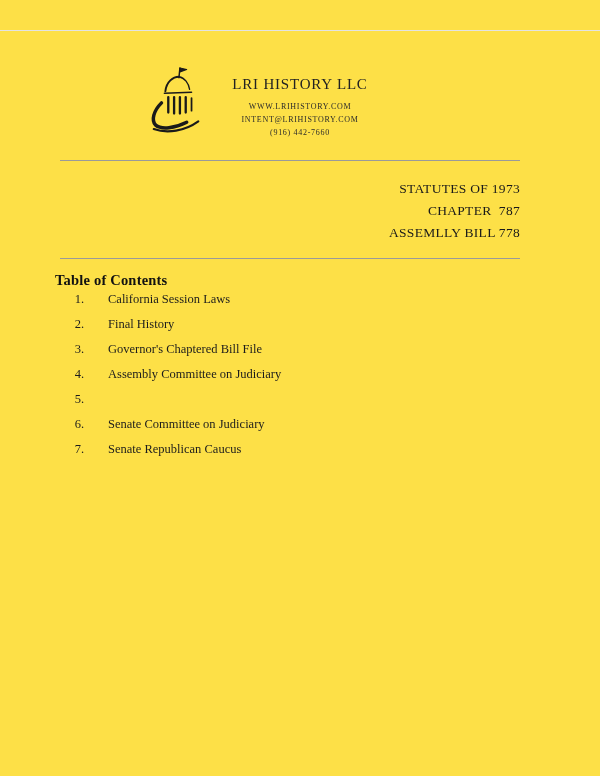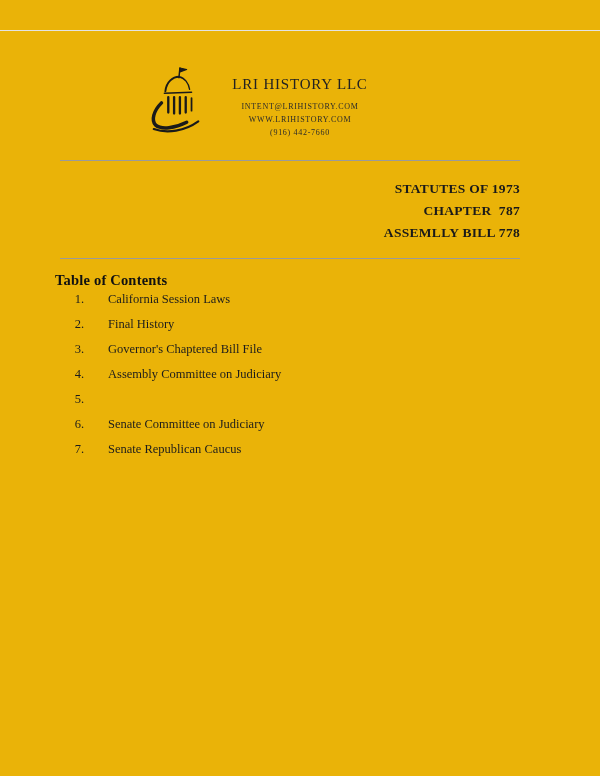--- a/index.html
+++ b/index.html
@@ -4,21 +4,21 @@
 <style>
   html, body {
     margin: 0;
     padding: 0;
     background: #ffffff;
   }
   .page {
     position: relative;
     width: 600px;
     height: 776px;
-    background: #eab308;
+    background: #fde047;
     font-family: "Liberation Serif", serif;
     color: #1a1a1a;
     overflow: hidden;
     margin: 0 auto;
   }
   .scan-line {
     position: absolute;
     top: 30px;
     left: 0;
     width: 600px;
@@ -58,21 +58,21 @@
     width: 460px;
     border-top: 1px solid #9a9a9a;
   }
   .rule-top { top: 160px; }
   .rule-bottom { top: 258px; }
   .stats-block {
     position: absolute;
     right: 80px;
     top: 178px;
     text-align: right;
-    font-weight: bold;
+    font-weight: normal;
     font-size: 13.5px;
     line-height: 22px;
     letter-spacing: 0.3px;
     color: #1a1a1a;
   }
   .stats-block div {
     white-space: pre;
   }
   .toc {
     position: absolute;
@@ -134,22 +134,22 @@
         <path d="M47 37 L47 50" stroke-width="1.8"></path>
 
         <path d="M16 42 C8 50 5 60 10 65 C16 70 30 68 42 62" stroke-width="3.6"></path>
         <path d="M8 69 C22 74 40 71 54 61" stroke-width="2.2"></path>
       </g>
     </svg>
   </div>
 
   <div class="header-text">
     <div class="company-name">LRI HISTORY LLC</div>
+    <div class="contact-line">WWW.LRIHISTORY.COM</div>
     <div class="contact-line">INTENT@LRIHISTORY.COM</div>
-    <div class="contact-line">WWW.LRIHISTORY.COM</div>
     <div class="contact-line">(916) 442-7660</div>
   </div>
 
   <div class="rule rule-top"></div>
 
   <div class="stats-block">
     <div>STATUTES OF 1973</div>
     <div>CHAPTER  787</div>
     <div>ASSEMLLY BILL 778</div>
   </div>

